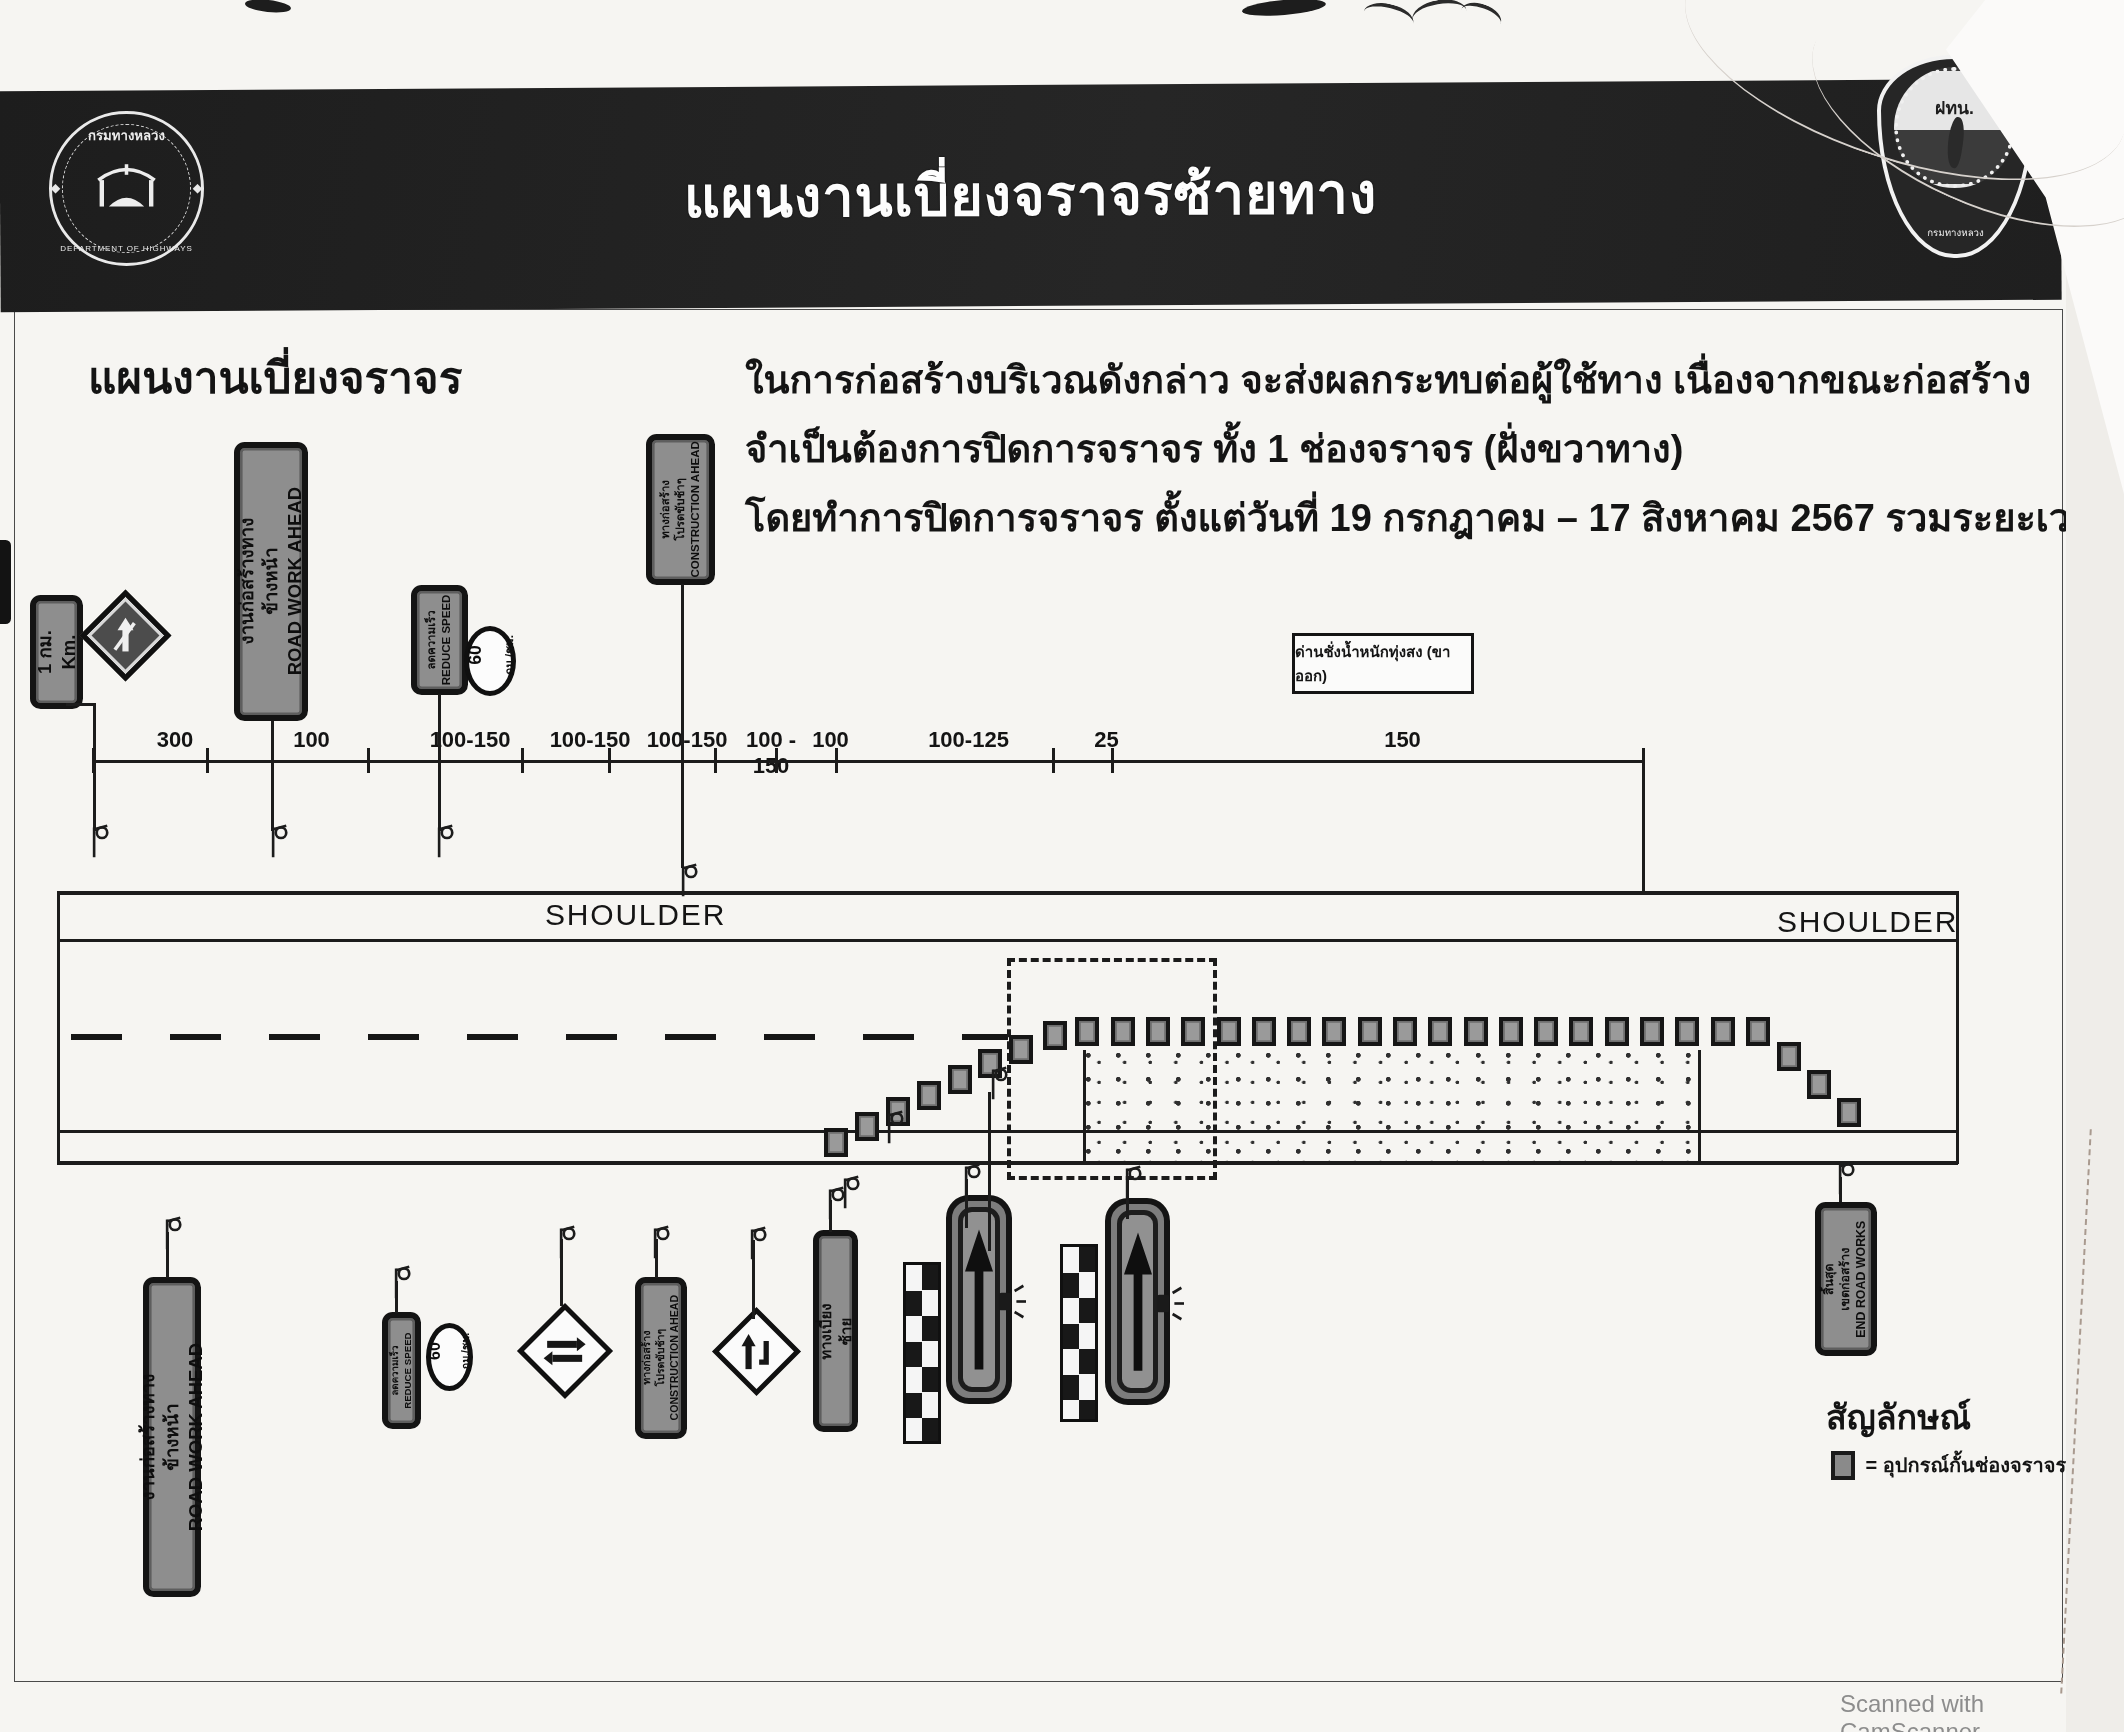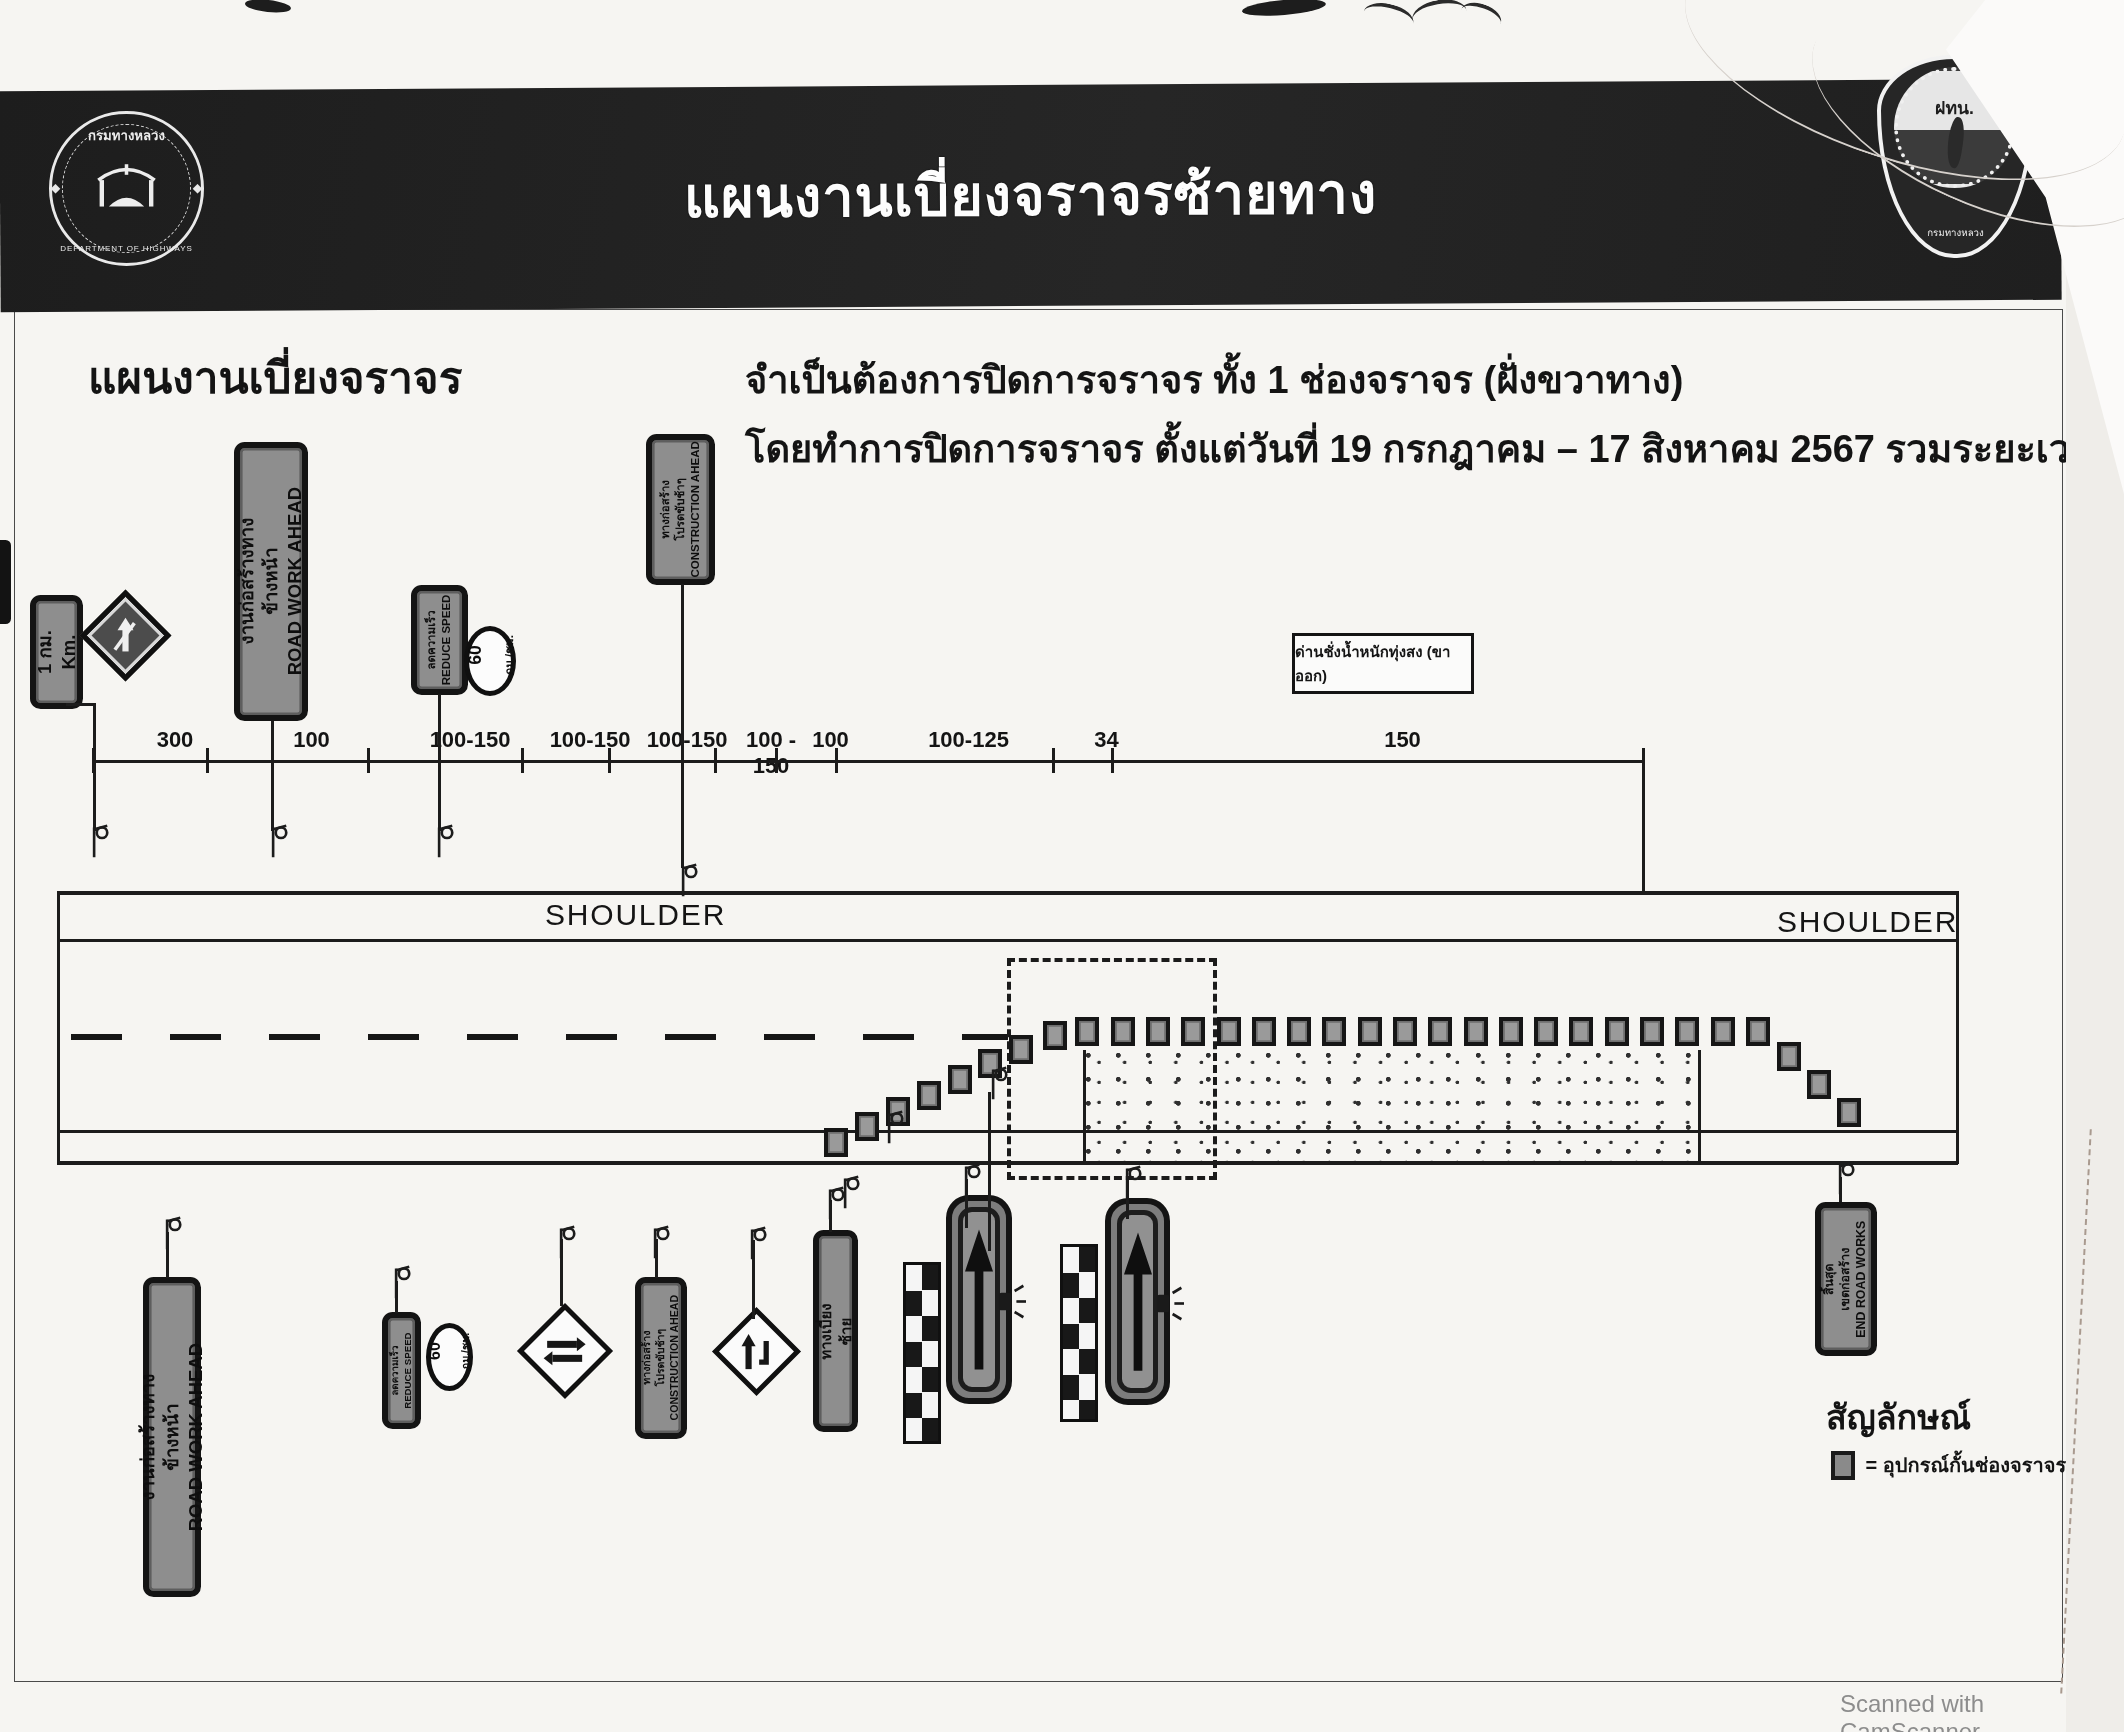--- a/index.html
+++ b/index.html
@@ -143,33 +143,34 @@
 </div>
 
 <div class="fold"></div>
 <div class="arc" style="left:1676px;top:-35px;width:459px;height:194px;transform:rotate(18deg);"></div>
 <div class="arc" style="left:1800px;top:26.5px;width:371px;height:176px;transform:rotate(24deg);"></div>
 <div class="crease"></div>
 
 <div class="frame"></div>
 <div class="heading">แผนงานเบี่ยงจราจร</div>
 <div class="para">
+  <div>ในการก่อสร้างบริเวณดังกล่าว จะส่งผลกระทบต่อผู้ใช้ทาง เนื่องจากขณะก่อสร้าง</div>
   <div>จำเป็นต้องการปิดการจราจร ทั้ง 1 ช่องจราจร (ฝั่งขวาทาง)</div>
   <div>โดยทำการปิดการจราจร ตั้งแต่วันที่ 19 กรกฎาคม – 17 สิงหาคม 2567 รวมระยะเวลา 30</div>
 </div>
 
 <span class="dimlab" style="left:93px;width:114px;">300</span>
 <span class="dimlab" style="left:206px;width:161px;">100</span>
 <span class="dimlab" style="left:368px;width:154px;">100-150</span>
 <span class="dimlab" style="left:522px;width:86px;">100-150</span>
 <span class="dimlab" style="left:609px;width:106px;">100-150</span>
 <span class="dimlab" style="left:702px;width:88px;">100 - 150</span>
 <span class="dimlab" style="left:776px;width:59px;">100</span>
 <span class="dimlab" style="left:835px;width:217px;">100-125</span>
-<span class="dimlab" style="left:1052px;width:59px;">34</span>
+<span class="dimlab" style="left:1052px;width:59px;">25</span>
 <span class="dimlab" style="left:1112px;width:531px;">150</span>
 
 <div class="weighbox">
   <span>ด่านชั่งน้ำหนักทุ่งสง (ขาออก)</span>
 </div>
 
 <span class="shoulder" style="left:545px;top:898px;">SHOULDER</span>
 <span class="shoulder" style="left:1777px;top:905px;">SHOULDER</span>
 <div class="dashline"></div>
 <div class="workbox"></div>

